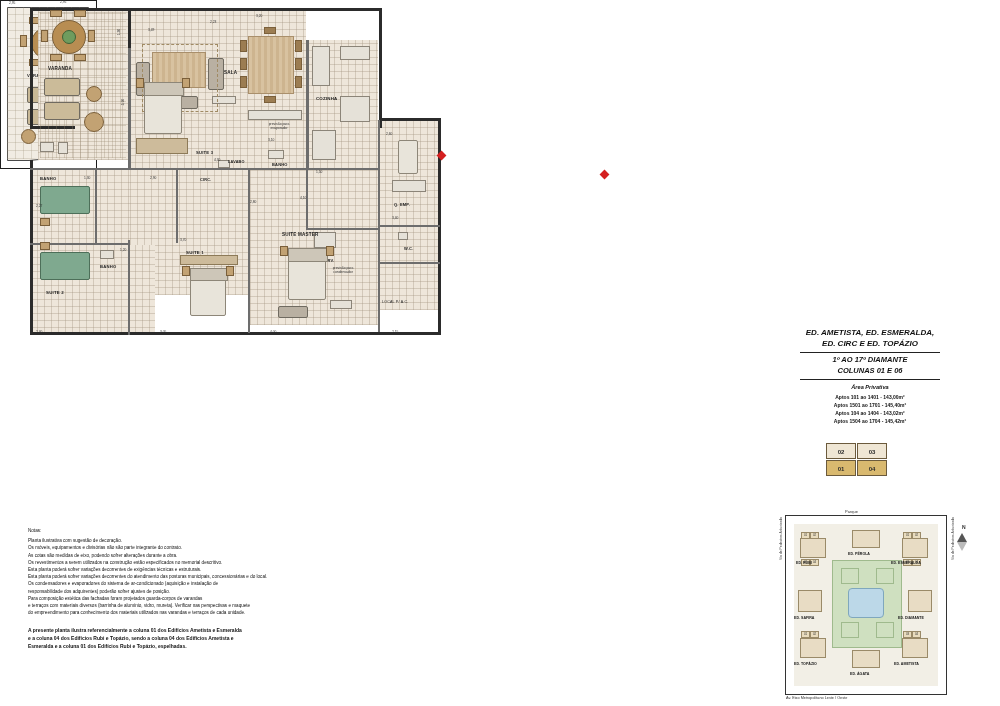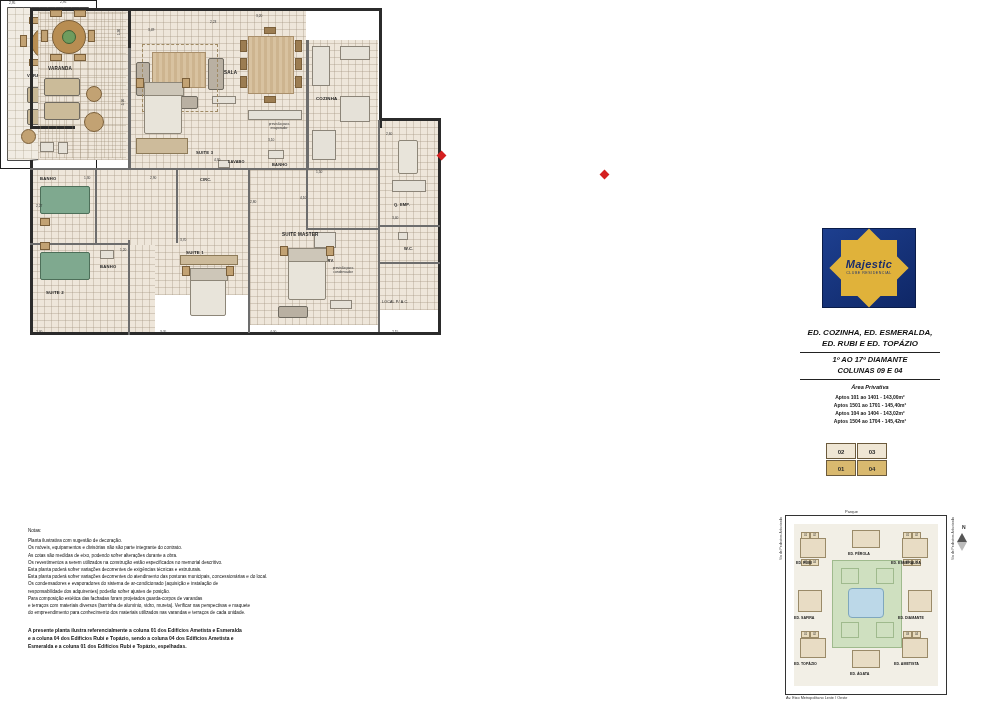--- a/index.html
+++ b/index.html
@@ -270,32 +270,26 @@
     <div class="dim" style="left:120px;top:248px;">1,20</div>
     <div class="dim" style="left:36px;top:330px;">2,40</div>
     <div class="dim" style="left:160px;top:330px;">3,05</div>
     <div class="dim" style="left:270px;top:330px;">4,00</div>
     <div class="dim" style="left:392px;top:330px;">2,15</div>
   </div>
 
   <div class="redmark" style="left:438px;top:152px;"></div>
   <div class="redmark" style="left:601px;top:171px;"></div>
 
-  <div id="logo">
-    <div class="star"></div>
-    <div class="star2"></div>
-    <div class="lt">Majestic</div>
-    <div class="ls">CLUBE RESIDENCIAL</div>
-  </div>
-
-  <div class="rtitle" style="top:328px;font-size:8px;">ED. COZINHA, ED. ESMERALDA,</div>
-  <div class="rtitle" style="top:339px;font-size:8px;">ED. RUBI E ED. TOPÁZIO</div>
+
+  <div class="rtitle" style="top:328px;font-size:8px;">ED. AMETISTA, ED. ESMERALDA,</div>
+  <div class="rtitle" style="top:339px;font-size:8px;">ED. CIRC E ED. TOPÁZIO</div>
   <div class="sep" style="left:800px;top:352px;width:140px;"></div>
   <div class="rtitle" style="top:355px;font-size:7.5px;">1º AO 17º DIAMANTE</div>
-  <div class="rtitle" style="top:366px;font-size:7.5px;">COLUNAS 09 E 04</div>
+  <div class="rtitle" style="top:366px;font-size:7.5px;">COLUNAS 01 E 06</div>
   <div class="sep" style="left:800px;top:379px;width:140px;"></div>
 
   <div class="rtitle" style="top:384px;font-size:5.6px;">Área Privativa</div>
   <div class="rtitle" style="top:394px;font-size:5px;font-style:normal;">Aptos  101 ao 1401 - 143,00m²</div>
   <div class="rtitle" style="top:402px;font-size:5px;font-style:normal;">Aptos 1501 ao 1701 - 145,40m²</div>
   <div class="rtitle" style="top:410px;font-size:5px;font-style:normal;">Aptos   104 ao 1404 - 143,02m²</div>
   <div class="rtitle" style="top:418px;font-size:5px;font-style:normal;">Aptos 1504 ao 1704 - 145,42m²</div>
 
   <div class="abs" style="left:826px;top:443px;width:62px;height:34px;">
     <div class="keysq" style="left:0px;top:0px;width:30px;height:16px;line-height:16px;">02</div>

